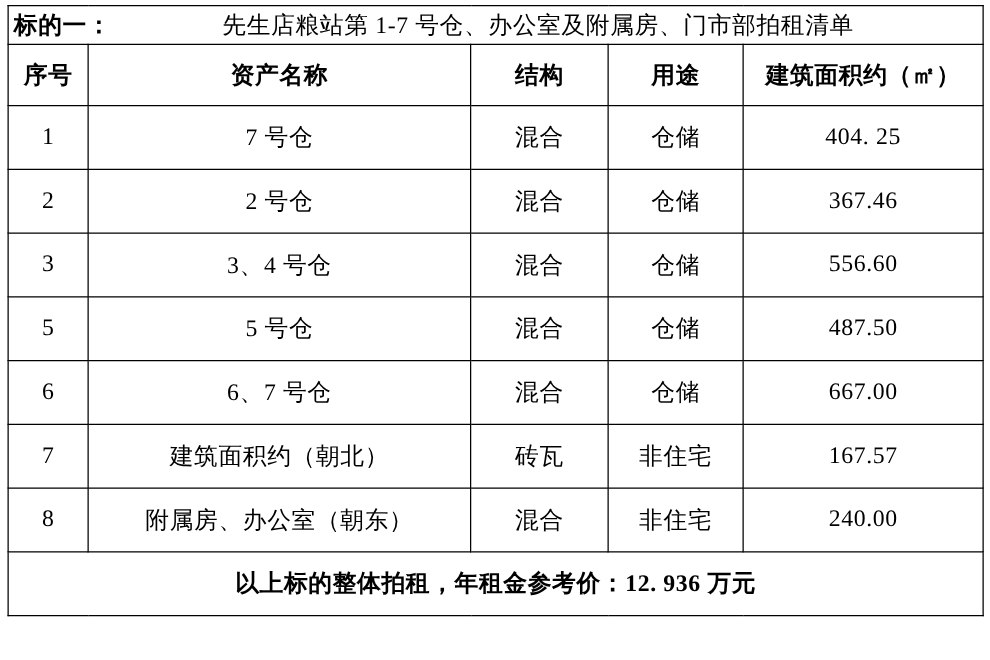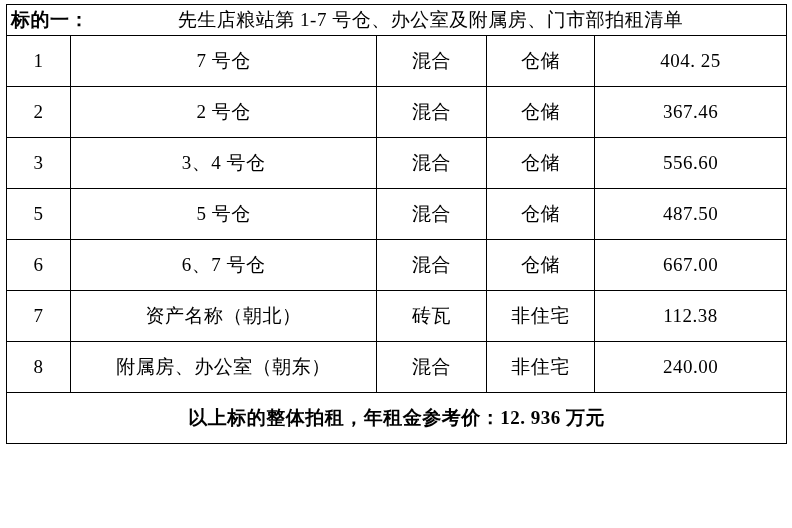--- a/index.html
+++ b/index.html
@@ -97,20 +97,27 @@
     </colgroup>
     <tbody>
       <tr class="title-row">
         <td colspan="5">
           <div class="title-wrap">
             <span class="title-label">标的一：</span>
             <span class="title-text">先生店粮站第 1-7 号仓、办公室及附属房、门市部拍租清单</span>
           </div>
         </td>
       </tr>
+      <tr class="head-row">
+        <td>序号</td>
+        <td>资产名称</td>
+        <td>结构</td>
+        <td>用途</td>
+        <td>建筑面积约（㎡）</td>
+      </tr>
 
       <tr class="data-row">
         <td class="num">1</td>
         <td>7 号仓</td>
         <td>混合</td>
         <td>仓储</td>
         <td class="area">404. 25</td>
       </tr>
       <tr class="data-row">
         <td class="num">2</td>
@@ -135,24 +142,24 @@
       </tr>
       <tr class="data-row">
         <td class="num">6</td>
         <td>6、7 号仓</td>
         <td>混合</td>
         <td>仓储</td>
         <td class="area">667.00</td>
       </tr>
       <tr class="data-row">
         <td class="num">7</td>
-        <td>资产名称（朝北）</td>
+        <td>建筑面积约（朝北）</td>
         <td>砖瓦</td>
         <td>非住宅</td>
-        <td class="area">112.38</td>
+        <td class="area">167.57</td>
       </tr>
       <tr class="data-row">
         <td class="num">8</td>
         <td>附属房、办公室（朝东）</td>
         <td>混合</td>
         <td>非住宅</td>
         <td class="area">240.00</td>
       </tr>
 
       <tr class="foot-row">

